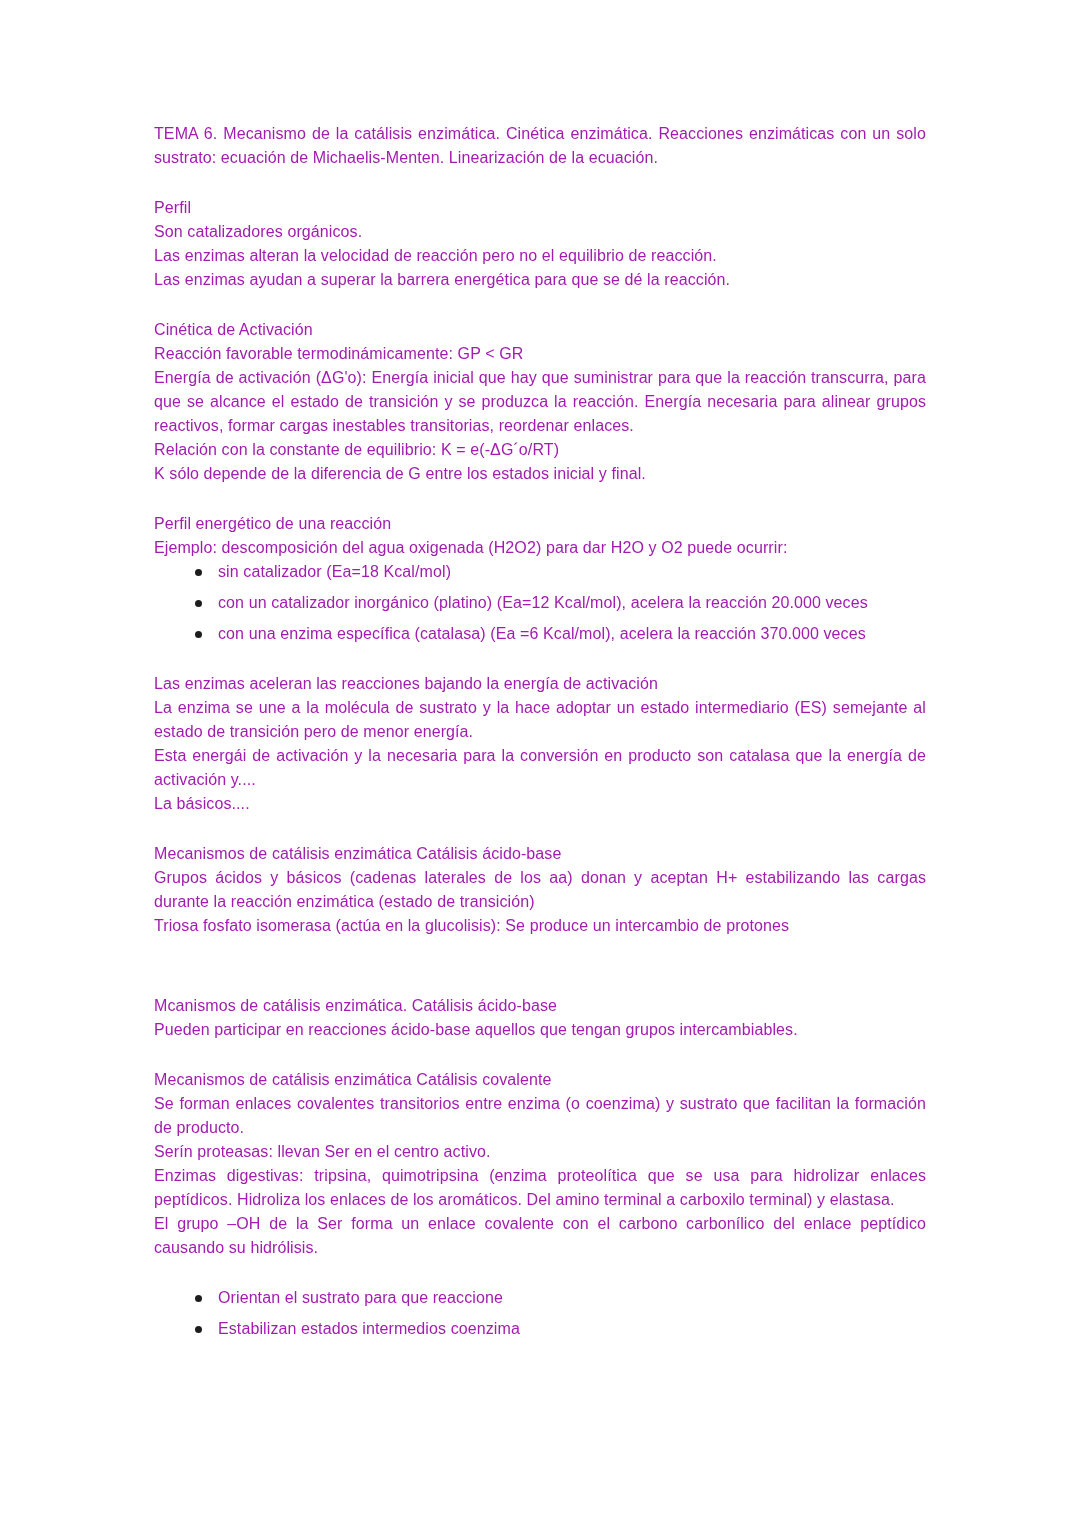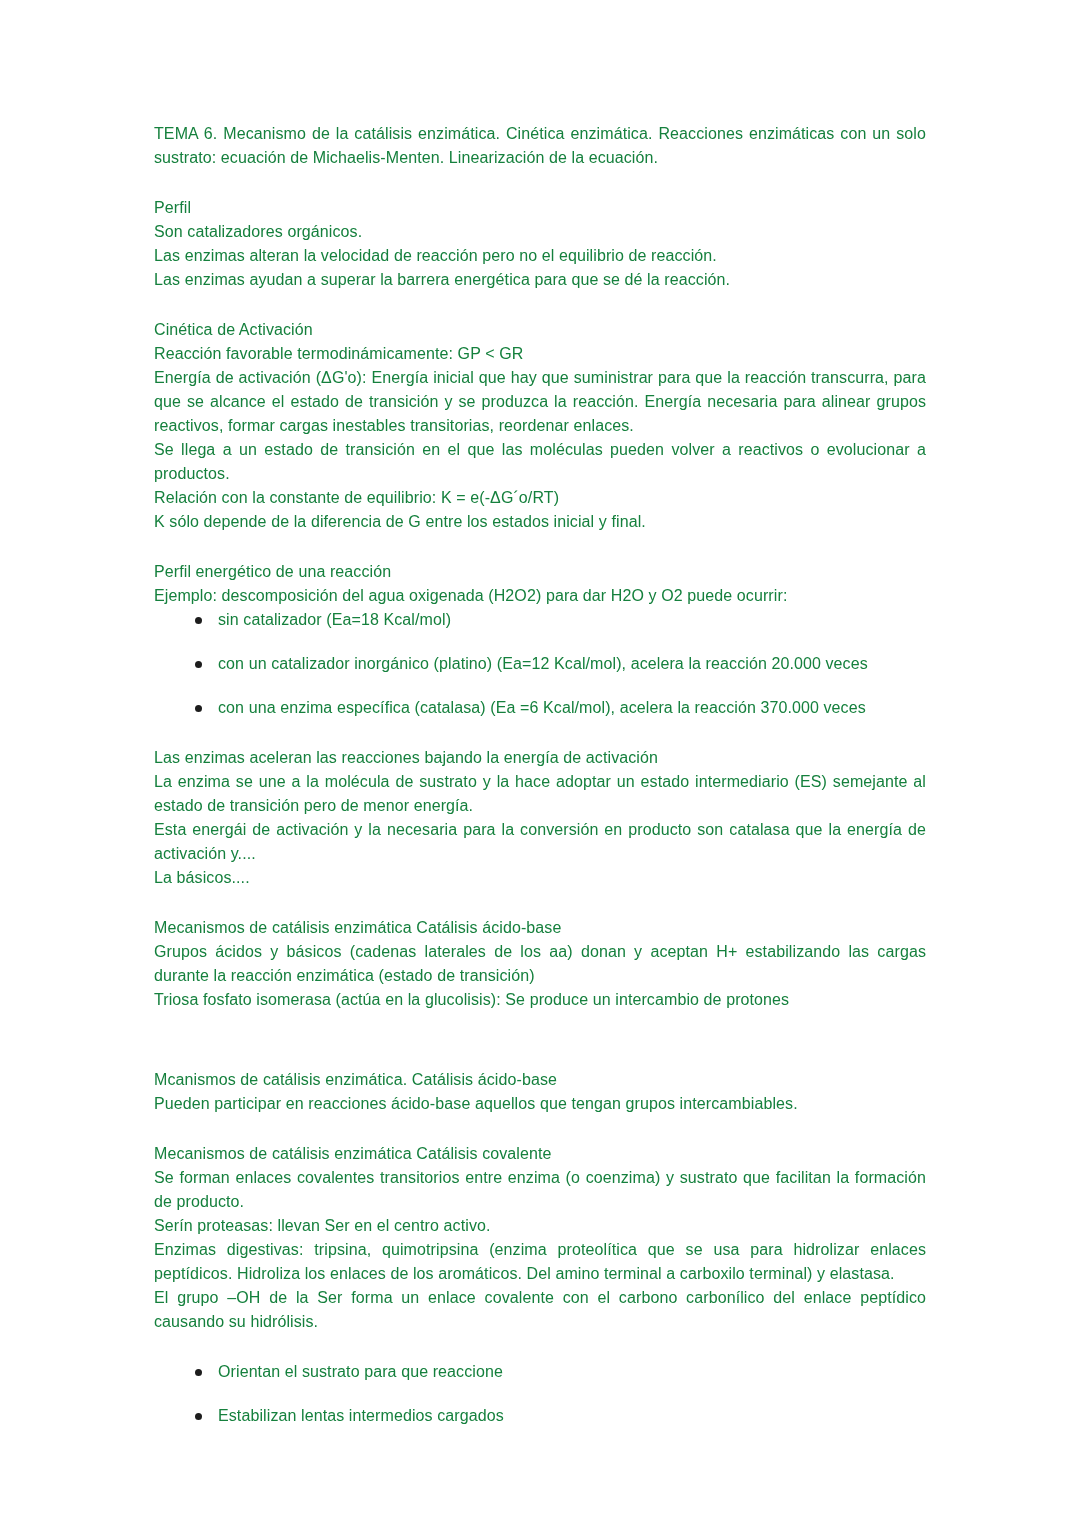--- a/index.html
+++ b/index.html
@@ -7,21 +7,21 @@
     padding: 0;
     background: #ffffff;
   }
   .sheet {
     position: relative;
     width: 1080px;
     height: 1527px;
     background: #ffffff;
     box-sizing: border-box;
     padding: 122px 154px 0 154px;
-    color: #15803d;
+    color: #a21caf;
     font-family: "Liberation Sans", "DejaVu Sans", sans-serif;
     font-size: 16px;
     line-height: 24px;
     letter-spacing: 0.1px;
     overflow: hidden;
   }
   p.para {
     margin: 0;
     text-align: justify;
   }
@@ -30,21 +30,21 @@
   ul.bullets {
     margin: 0;
     padding: 0;
     list-style: none;
   }
   ul.bullets li {
     position: relative;
     padding-left: 64px;
     text-align: justify;
   }
-  ul.bullets li + li { margin-top: 20px; }
+  ul.bullets li + li { margin-top: 7px; }
   ul.bullets li::before {
     content: "";
     position: absolute;
     left: 41px;
     top: 9px;
     width: 7px;
     height: 7px;
     border-radius: 50%;
     background: #1d1d1d;
   }
@@ -59,21 +59,20 @@
 
   <p class="para">Perfil</p>
   <p class="para">Son catalizadores orgánicos.</p>
   <p class="para">Las enzimas alteran la velocidad de reacción pero no el equilibrio de reacción.</p>
   <p class="para">Las enzimas ayudan a superar la barrera energética para que se dé la reacción.</p>
   <div class="gap"></div>
 
   <p class="para">Cinética de Activación</p>
   <p class="para">Reacción favorable termodinámicamente: GP &lt; GR</p>
   <p class="para">Energía de activación (ΔG'o): Energía inicial que hay que suministrar para que la reacción transcurra, para que se alcance el estado de transición y se produzca la reacción. Energía necesaria para alinear grupos reactivos, formar cargas inestables transitorias, reordenar enlaces.</p>
-  <p class="para">Se llega a un estado de transición en el que las moléculas pueden volver a reactivos o evolucionar a productos.</p>
   <p class="para">Relación con la constante de equilibrio: K = e(-ΔG´o/RT)</p>
   <p class="para">K sólo depende de la diferencia de G entre los estados inicial y final.</p>
   <div class="gap"></div>
 
   <p class="para">Perfil energético de una reacción</p>
   <p class="para">Ejemplo: descomposición del agua oxigenada (H2O2) para dar H2O y O2 puede ocurrir:</p>
   <ul class="bullets">
     <li>sin catalizador (Ea=18 Kcal/mol)</li>
     <li>con un catalizador inorgánico (platino) (Ea=12 Kcal/mol), acelera la reacción 20.000 veces</li>
     <li>con una enzima específica (catalasa) (Ea =6 Kcal/mol), acelera la reacción 370.000 veces</li>
@@ -97,16 +96,16 @@
 
   <p class="para">Mecanismos de catálisis enzimática Catálisis covalente</p>
   <p class="para">Se forman enlaces covalentes transitorios entre enzima (o coenzima) y sustrato que facilitan la formación de producto.</p>
   <p class="para">Serín proteasas: llevan Ser en el centro activo.</p>
   <p class="para">Enzimas digestivas: tripsina, quimotripsina (enzima proteolítica que se usa para hidrolizar enlaces peptídicos. Hidroliza los enlaces de los aromáticos. Del amino terminal a carboxilo terminal) y elastasa.</p>
   <p class="para">El grupo –OH de la Ser forma un enlace covalente con el carbono carbonílico del enlace peptídico causando su hidrólisis.</p>
   <div class="gap"></div>
 
   <ul class="bullets">
     <li>Orientan el sustrato para que reaccione</li>
-    <li>Estabilizan lentas intermedios cargados</li>
+    <li>Estabilizan estados intermedios coenzima</li>
   </ul>
 
 </div>
 
 </body></html>

